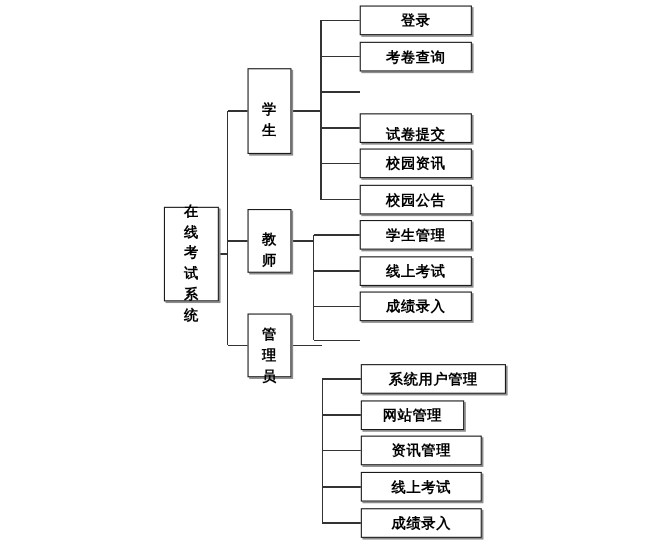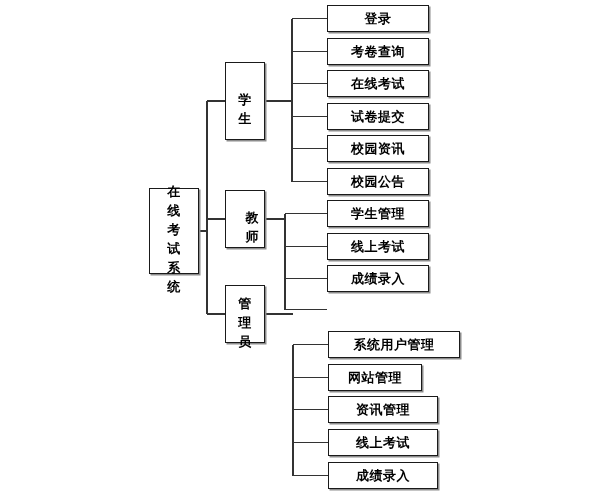--- a/index.html
+++ b/index.html
@@ -97,33 +97,30 @@
     </div>
     <div class="node node-branch" style="left: 225px; top: 62px; width: 40px; height: 78px;">
       <span class="txt">学生</span>
     </div>
     <div class="node node-leaf" style="left: 327px; top: 5px; width: 102px; height: 27px;">
       <span>登录</span>
     </div>
     <div class="node node-leaf" style="left: 327px; top: 38px; width: 102px; height: 27px;">
       <span>考卷查询</span>
     </div>
-    <div class="node node-leaf" style="left: 327px; top: 70px; width: 102px; height: 27px;">
-      <span>在线考试</span>
-    </div>
-    <div class="node node-leaf" style="left: 327px; top: 103px; width: 102px; height: 27px;">
+    <div class="node node-leaf" style="left: 327px; top: 103px; width: 102px; height: 27px; align-items: flex-end;">
       <span>试卷提交</span>
     </div>
     <div class="node node-leaf" style="left: 327px; top: 168px; width: 102px; height: 27px;">
       <span>校园公告</span>
     </div>
     <div class="node node-leaf" style="left: 327px; top: 135px; width: 102px; height: 27px;">
       <span>校园资讯</span>
     </div>
-    <div class="node node-branch" style="left: 225px; top: 190px; width: 40px; height: 58px; justify-content: flex-end;">
+    <div class="node node-branch" style="left: 225px; top: 190px; width: 40px; height: 58px;">
       <span class="txt">教师</span>
     </div>
     <div class="node node-leaf" style="left: 327px; top: 200px; width: 102px; height: 27px;">
       <span>学生管理</span>
     </div>
     <div class="node node-leaf" style="left: 327px; top: 233px; width: 102px; height: 27px;">
       <span>线上考试</span>
     </div>
     <div class="node node-leaf" style="left: 327px; top: 265px; width: 102px; height: 27px;">
       <span>成绩录入</span>

